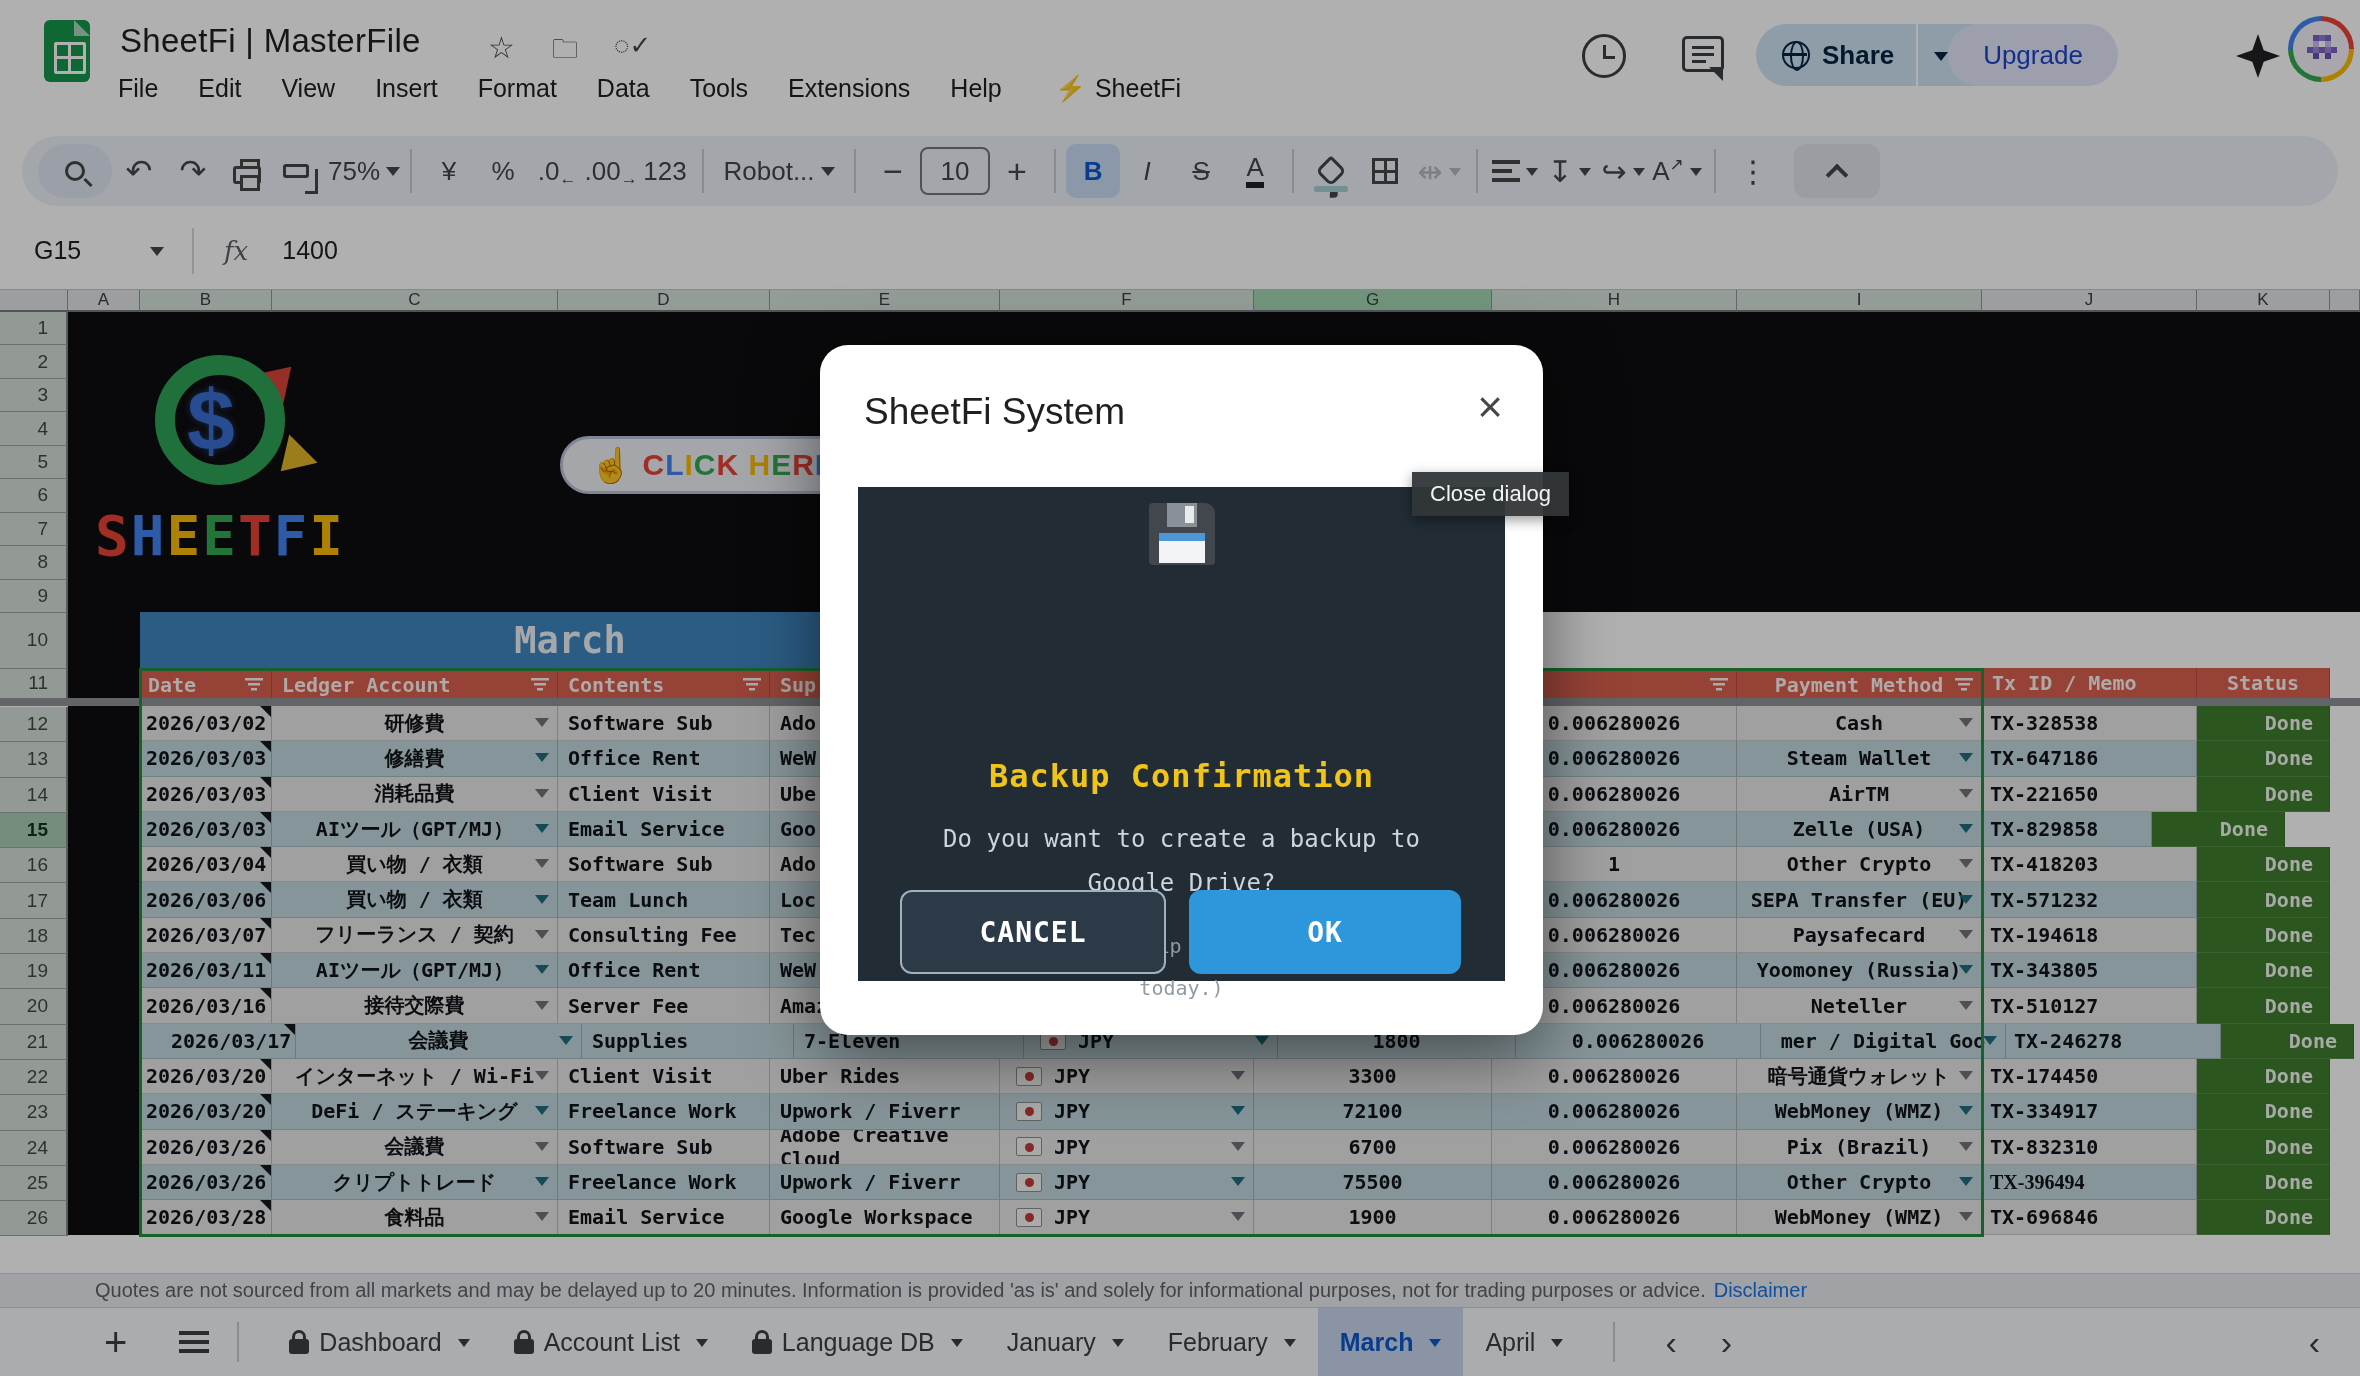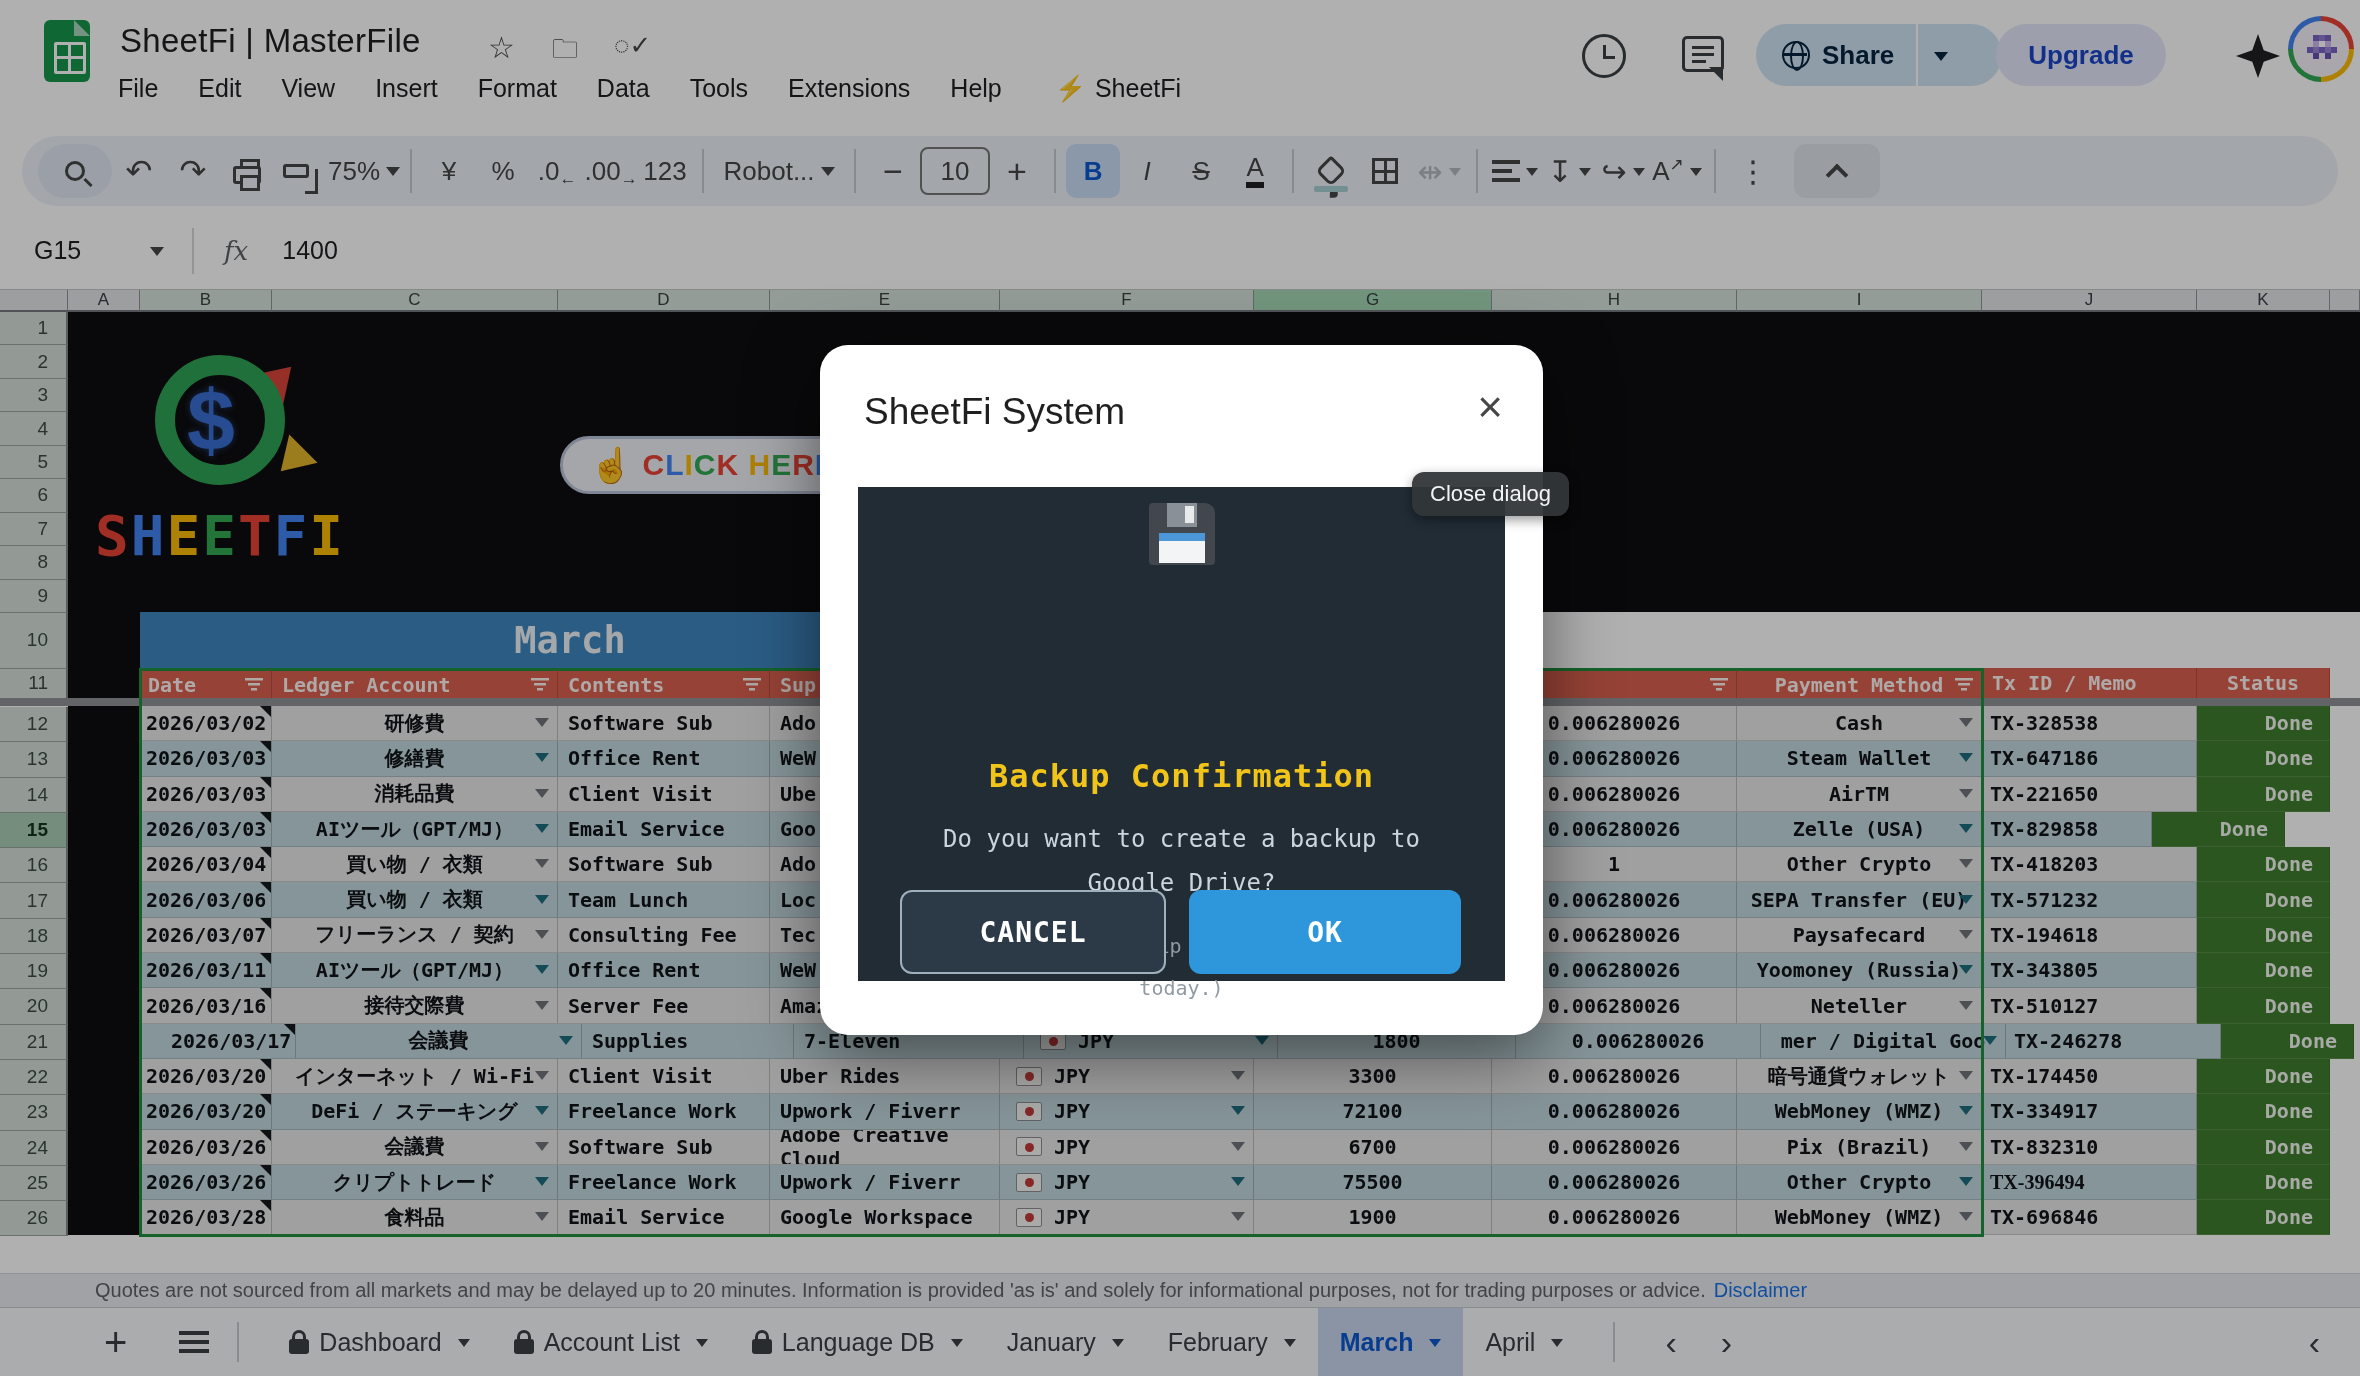--- a/index.html
+++ b/index.html
@@ -27,21 +27,21 @@
   .clock-hands::before { content:""; position:absolute; left:18px; top:19px; width:12px; height:3px; background:#3c4043; }
   #comment-ico { position:absolute; left:1682px; top:36px; width:42px; height:36px; border:3.5px solid #3c4043; border-radius:5px;
      background:linear-gradient(#3c4043,#3c4043) 7px 7px/22px 3px no-repeat, linear-gradient(#3c4043,#3c4043) 7px 14px/22px 3px no-repeat, linear-gradient(#3c4043,#3c4043) 7px 21px/14px 3px no-repeat; }
   #comment-ico::after { content:""; position:absolute; right:-2px; bottom:-12px; border:7px solid transparent; border-top-color:#3c4043; border-right-color:#3c4043; }
   #share-btn { position:absolute; left:1756px; top:24px; height:62px; width:246px; background:#cfe4f5; border-radius:31px; display:flex; align-items:center; color:#06253f; }
   #share-btn .globe { position:relative; width:28px; height:28px; border:2.5px solid #06253f; border-radius:50%; margin:0 12px 0 26px; }
   #share-btn .globe::before { content:""; position:absolute; left:6px; top:-2px; width:10px; height:26px; border:2.5px solid #06253f; border-radius:50%; }
   #share-btn .globe::after { content:""; position:absolute; left:-1px; top:10px; width:24px; height:2.5px; background:#06253f; }
   #share-btn .lbl { font-size:26px; font-weight:bold; }
   #share-btn .sep { width:2px; height:62px; background:#ffffff; margin-left:22px; }
-  #upgrade-btn { position:absolute; left:1996px; top:24px; height:62px; width:170px; background:#e4e8fa; border-radius:31px; color:#1b44c8; font-size:26px; font-weight:bold; display:flex; align-items:center; justify-content:center; }
+  #upgrade-btn { position:absolute; left:1948px; top:24px; height:62px; width:170px; background:#e4e8fa; border-radius:31px; color:#1b44c8; font-size:26px; font-weight:normal; display:flex; align-items:center; justify-content:center; }
   .spark4 { position:absolute; background:#202124; clip-path:polygon(50% 0,63% 37%,100% 50%,63% 63%,50% 100%,37% 63%,0 50%,37% 37%); }
   #avatar { position:absolute; left:2288px; top:16px; width:66px; height:66px; border-radius:50%;
      background:conic-gradient(#ea4335 0 25%,#fbbc05 25% 50%,#34a853 50% 75%,#4285f4 75% 100%); }
   #avatar .inner { position:absolute; inset:5px; border-radius:50%; background:#f6f2fa; overflow:hidden; }
   #avatar .px { position:absolute; left:20px; top:14px; width:6px; height:6px; background:#7b61c4;
      box-shadow:6px 0 #8f7ad0,12px 0 #7b61c4,0 6px #cdb9f0,6px 6px #fff,12px 6px #cdb9f0,-6px 12px #7b61c4,0 12px #9a86d6,6px 12px #7b61c4,12px 12px #9a86d6,18px 12px #7b61c4,0 18px #6a52b0,12px 18px #6a52b0; }
 
   
   #toolbar { position:absolute; left:22px; top:136px; width:2316px; height:70px; background:#edf2fa; border-radius:35px; display:flex; align-items:center; padding:0 16px; color:#444746; }
   .tb { display:flex; align-items:center; justify-content:center; height:54px; min-width:54px; border-radius:10px; font-size:26px; }
@@ -157,21 +157,21 @@
   .floppy .shutter { position:absolute; left:18px; top:0; width:30px; height:24px; background:#8a9097; }
   .floppy .slot { position:absolute; left:36px; top:3px; width:9px; height:17px; background:#e8eaec; }
   .floppy .label { position:absolute; left:10px; top:30px; width:46px; height:30px; background:#f2f4f6; }
   .floppy .stripe { position:absolute; left:10px; top:30px; width:46px; height:8px; background:#4d96d8; }
   #dlg-heading { position:absolute; left:0; top:270px; width:100%; text-align:center; color:#f0c419; font-size:32px; font-weight:bold; font-family:"DejaVu Sans Mono",monospace; letter-spacing:1px; }
   #dlg-body { position:absolute; left:50%; top:330px; transform:translateX(-50%); width:500px; text-align:center; color:#ccd5dc; font-size:24px; line-height:44px; font-family:"DejaVu Sans Mono",monospace; }
   #dlg-note { position:absolute; left:50%; top:438px; transform:translateX(-50%); width:560px; text-align:center; color:#8f9aa3; font-size:20px; line-height:42px; font-family:"DejaVu Sans Mono",monospace; }
   .dlg-btn { position:absolute; top:403px; height:84px; border-radius:12px; display:flex; align-items:center; justify-content:center; color:#fff; font-size:28px; font-weight:bold; font-family:"DejaVu Sans Mono",monospace; letter-spacing:1px; }
   #btn-cancel { left:42px; width:266px; background:#2c3a48; border:2px solid #9fb0bf; }
   #btn-ok { left:331px; width:272px; background:#2e97dc; }
-  #tooltip { position:absolute; left:1412px; top:472px; z-index:70; background:rgba(50,54,57,.95); color:#f1f3f4; font-size:22px; padding:9px 18px; border-radius:12px; box-shadow:0 4px 12px rgba(0,0,0,.4); }
+  #tooltip { position:absolute; left:1412px; top:472px; z-index:70; background:rgba(50,54,57,.95); color:#f1f3f4; font-size:22px; padding:9px 18px; border-radius:0; box-shadow:0 4px 12px rgba(0,0,0,.4); }
 </style>
 </head>
 <body>
 
 <div id="stage">
 
   <div id="titlebar">
     <div id="sheets-logo"></div>
     <div id="doc-title">SheetFi | MasterFile</div>
     <div class="title-ico" style="left:488px">☆</div>

